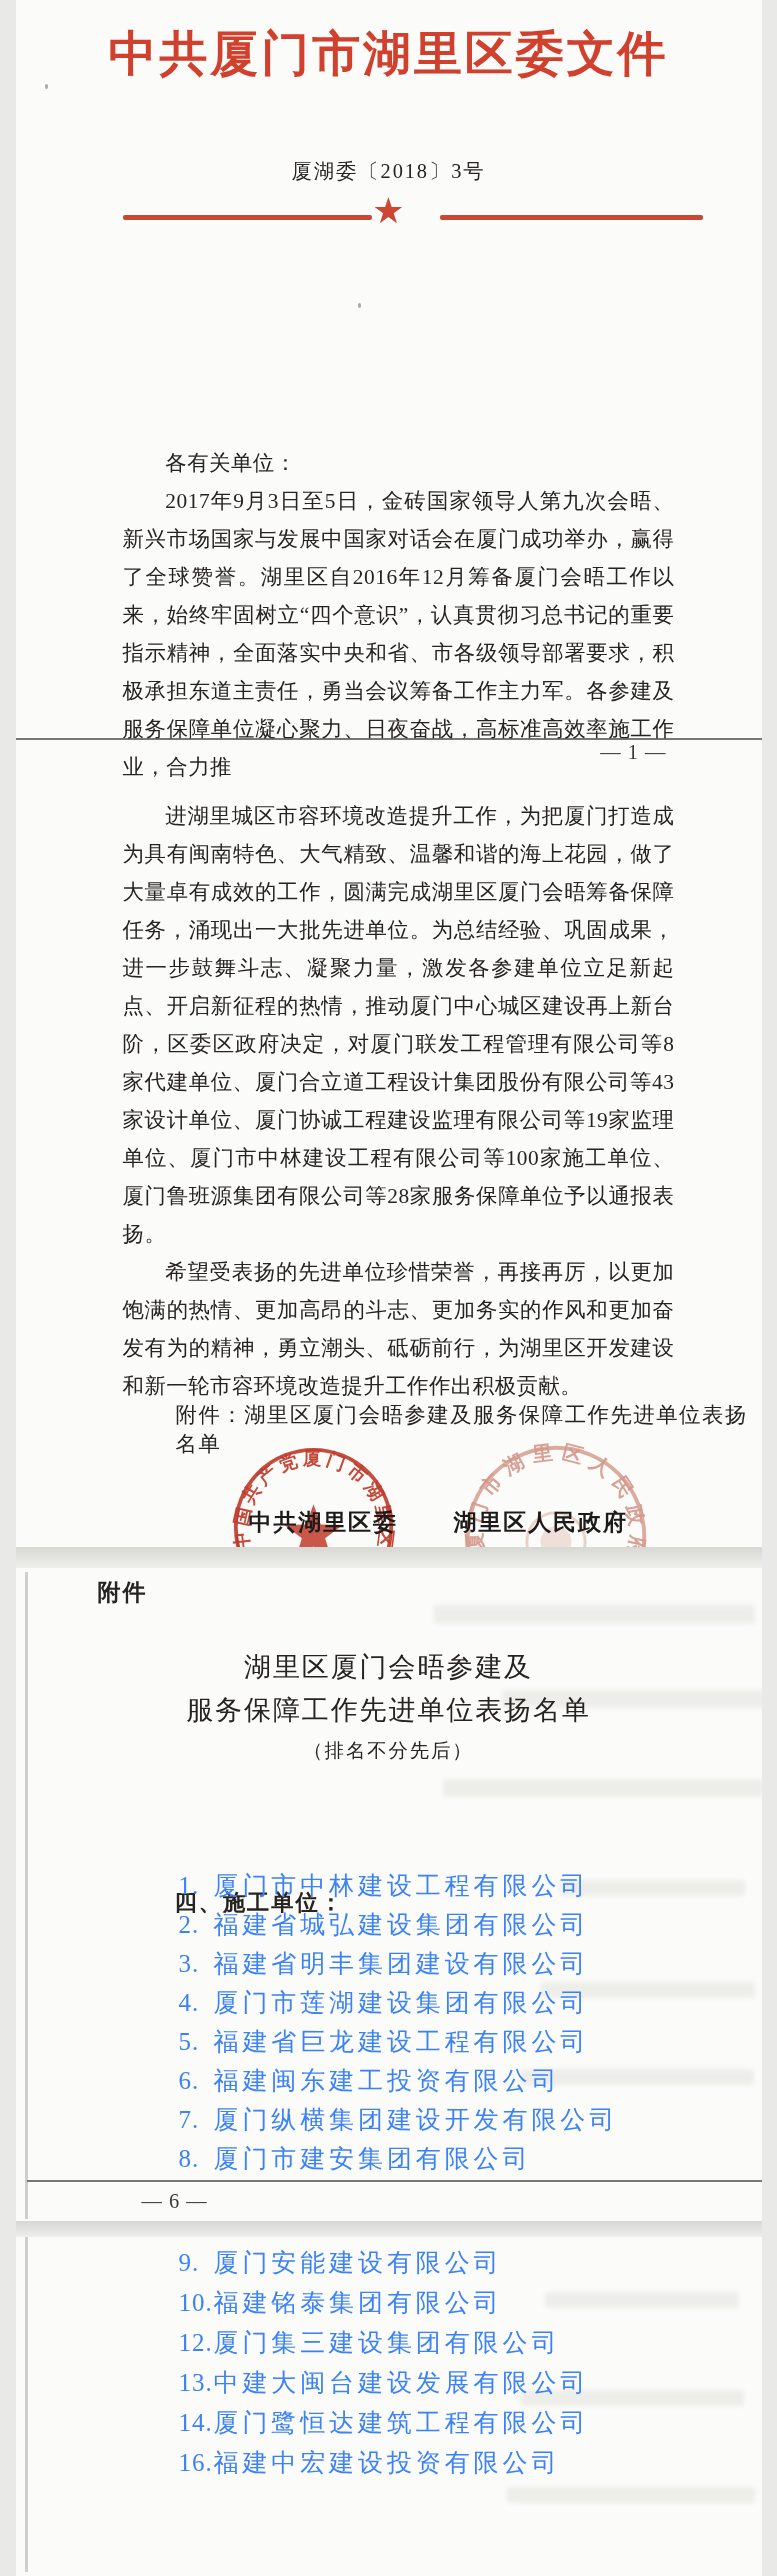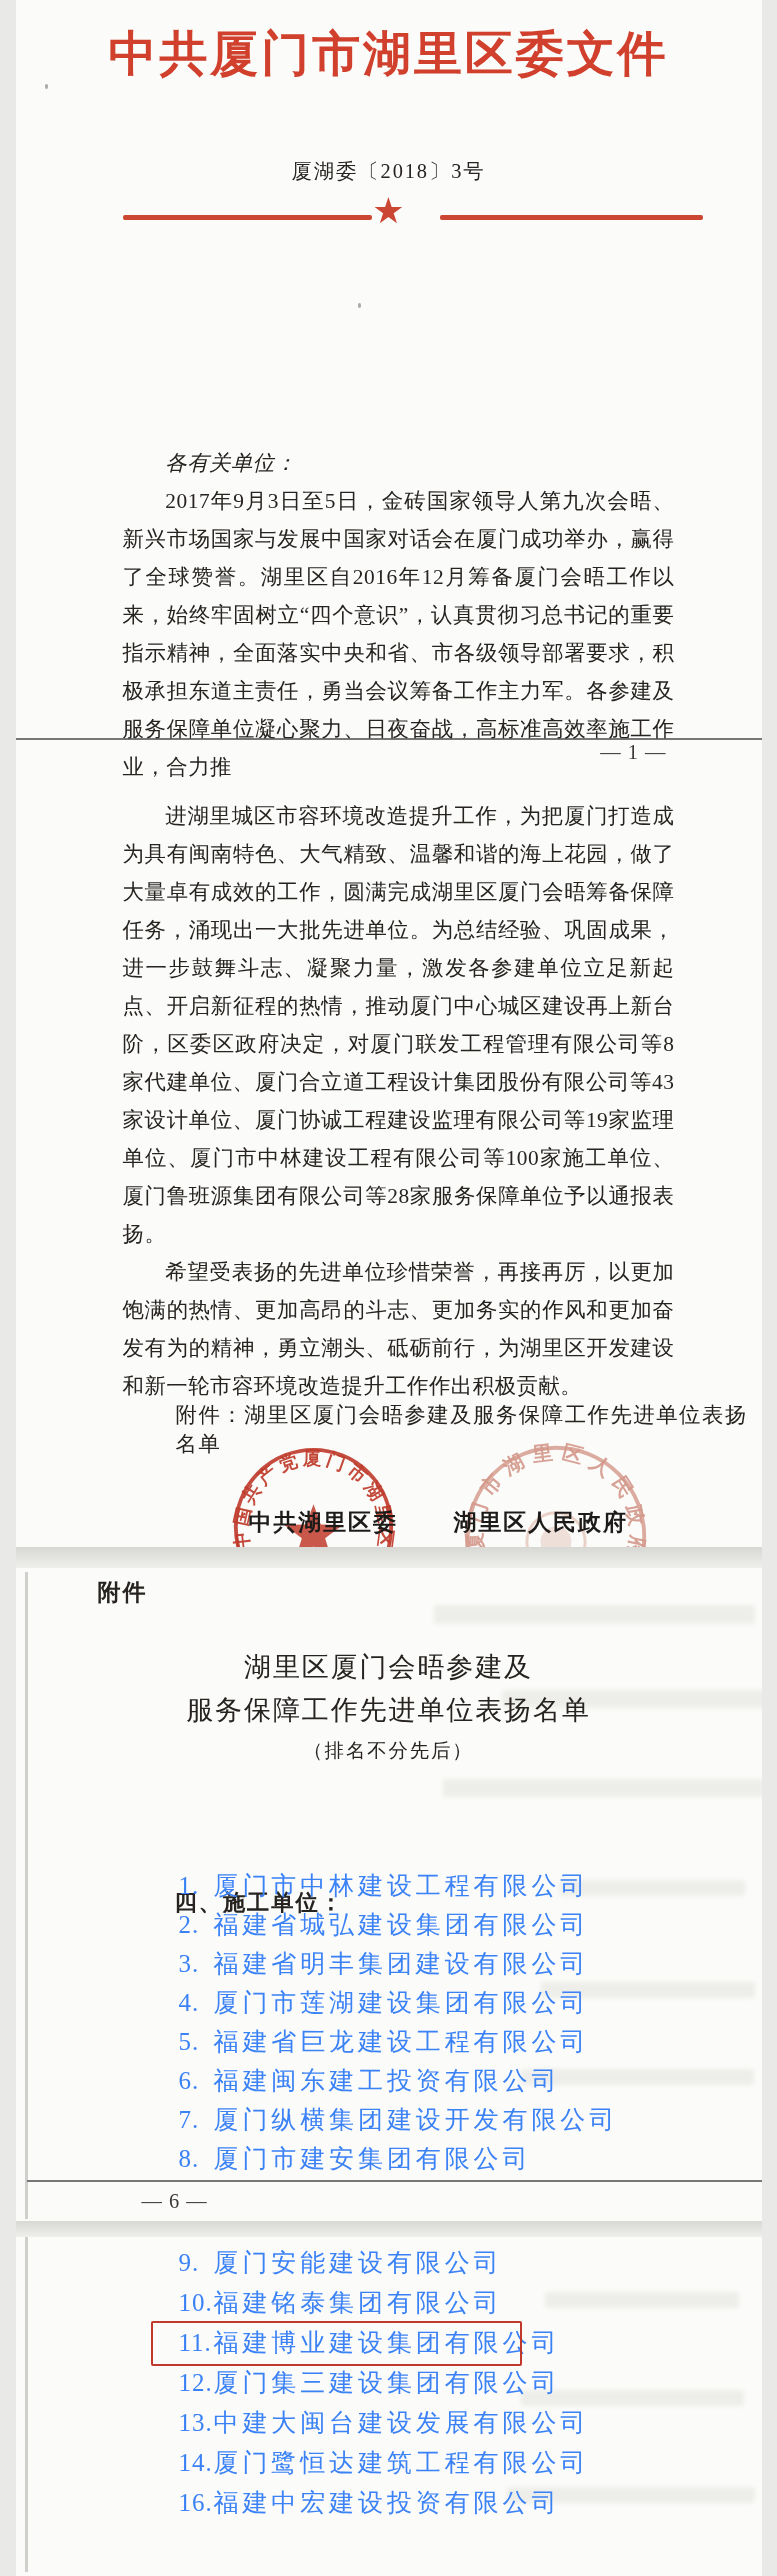--- a/index.html
+++ b/index.html
@@ -23,21 +23,21 @@
   .rule-right{left:424px;width:263px;}
   .rule-star{top:192px;left:0;right:0;text-align:center;font-size:36px;
     color:var(--rule-red);line-height:39px;}
   .doc-title{top:280px;font-size:27px;font-weight:bold;line-height:44px;letter-spacing:1px;}
   
   .body-block{left:107px;right:87px;font-size:21.4px;line-height:38px;
     text-align:justify;letter-spacing:0.5px;}
   .body-1{top:444px;}
   .body-2{top:797px;}
   .body-block p{margin:0;text-indent:2em;}
-  .salutation{text-indent:0;font-style:italic;}
+  .salutation{text-indent:0;}
   .page-sep{height:1.9px;background:var(--sep);opacity:.75;}
   .sep-1{top:738px;left:0;right:0;}
   .sep-2{top:2180px;left:11.7px;right:0;}
   .page-num{font-size:20.4px;letter-spacing:1px;color:#3c3936;}
   .page-num-1{top:741px;right:95px;}
   .page-num-6{top:2190px;left:126px;}
   .attach-ref{top:1400px;left:160px;font-size:21.4px;letter-spacing:1.5px;}
   
   .seal-clip{overflow:hidden;}
   .seal-left{left:214px;top:1444px;width:167px;height:103px;}
@@ -191,23 +191,20 @@
   <div class="abs edge-strip strip-b"></div>
 
   <div class="abs unit-list list-2">
 
   <div class="unit-row">
         <span class="unit-no">9.</span><span class="unit-name">厦门安能建设有限公司</span>
       </div>
       <div class="unit-row">
         <span class="unit-no">10.</span><span class="unit-name">福建铭泰集团有限公司</span>
       </div>
-      <div class="unit-row highlighted">
-        <span class="unit-no">11.</span><span class="unit-name">福建博业建设集团有限公司</span>
-      </div>
       <div class="unit-row">
         <span class="unit-no">12.</span><span class="unit-name">厦门集三建设集团有限公司</span>
       </div>
       <div class="unit-row">
         <span class="unit-no">13.</span><span class="unit-name">中建大闽台建设发展有限公司</span>
       </div>
       <div class="unit-row">
         <span class="unit-no">14.</span><span class="unit-name">厦门鹭恒达建筑工程有限公司</span>
       </div>
       <div class="unit-row">

